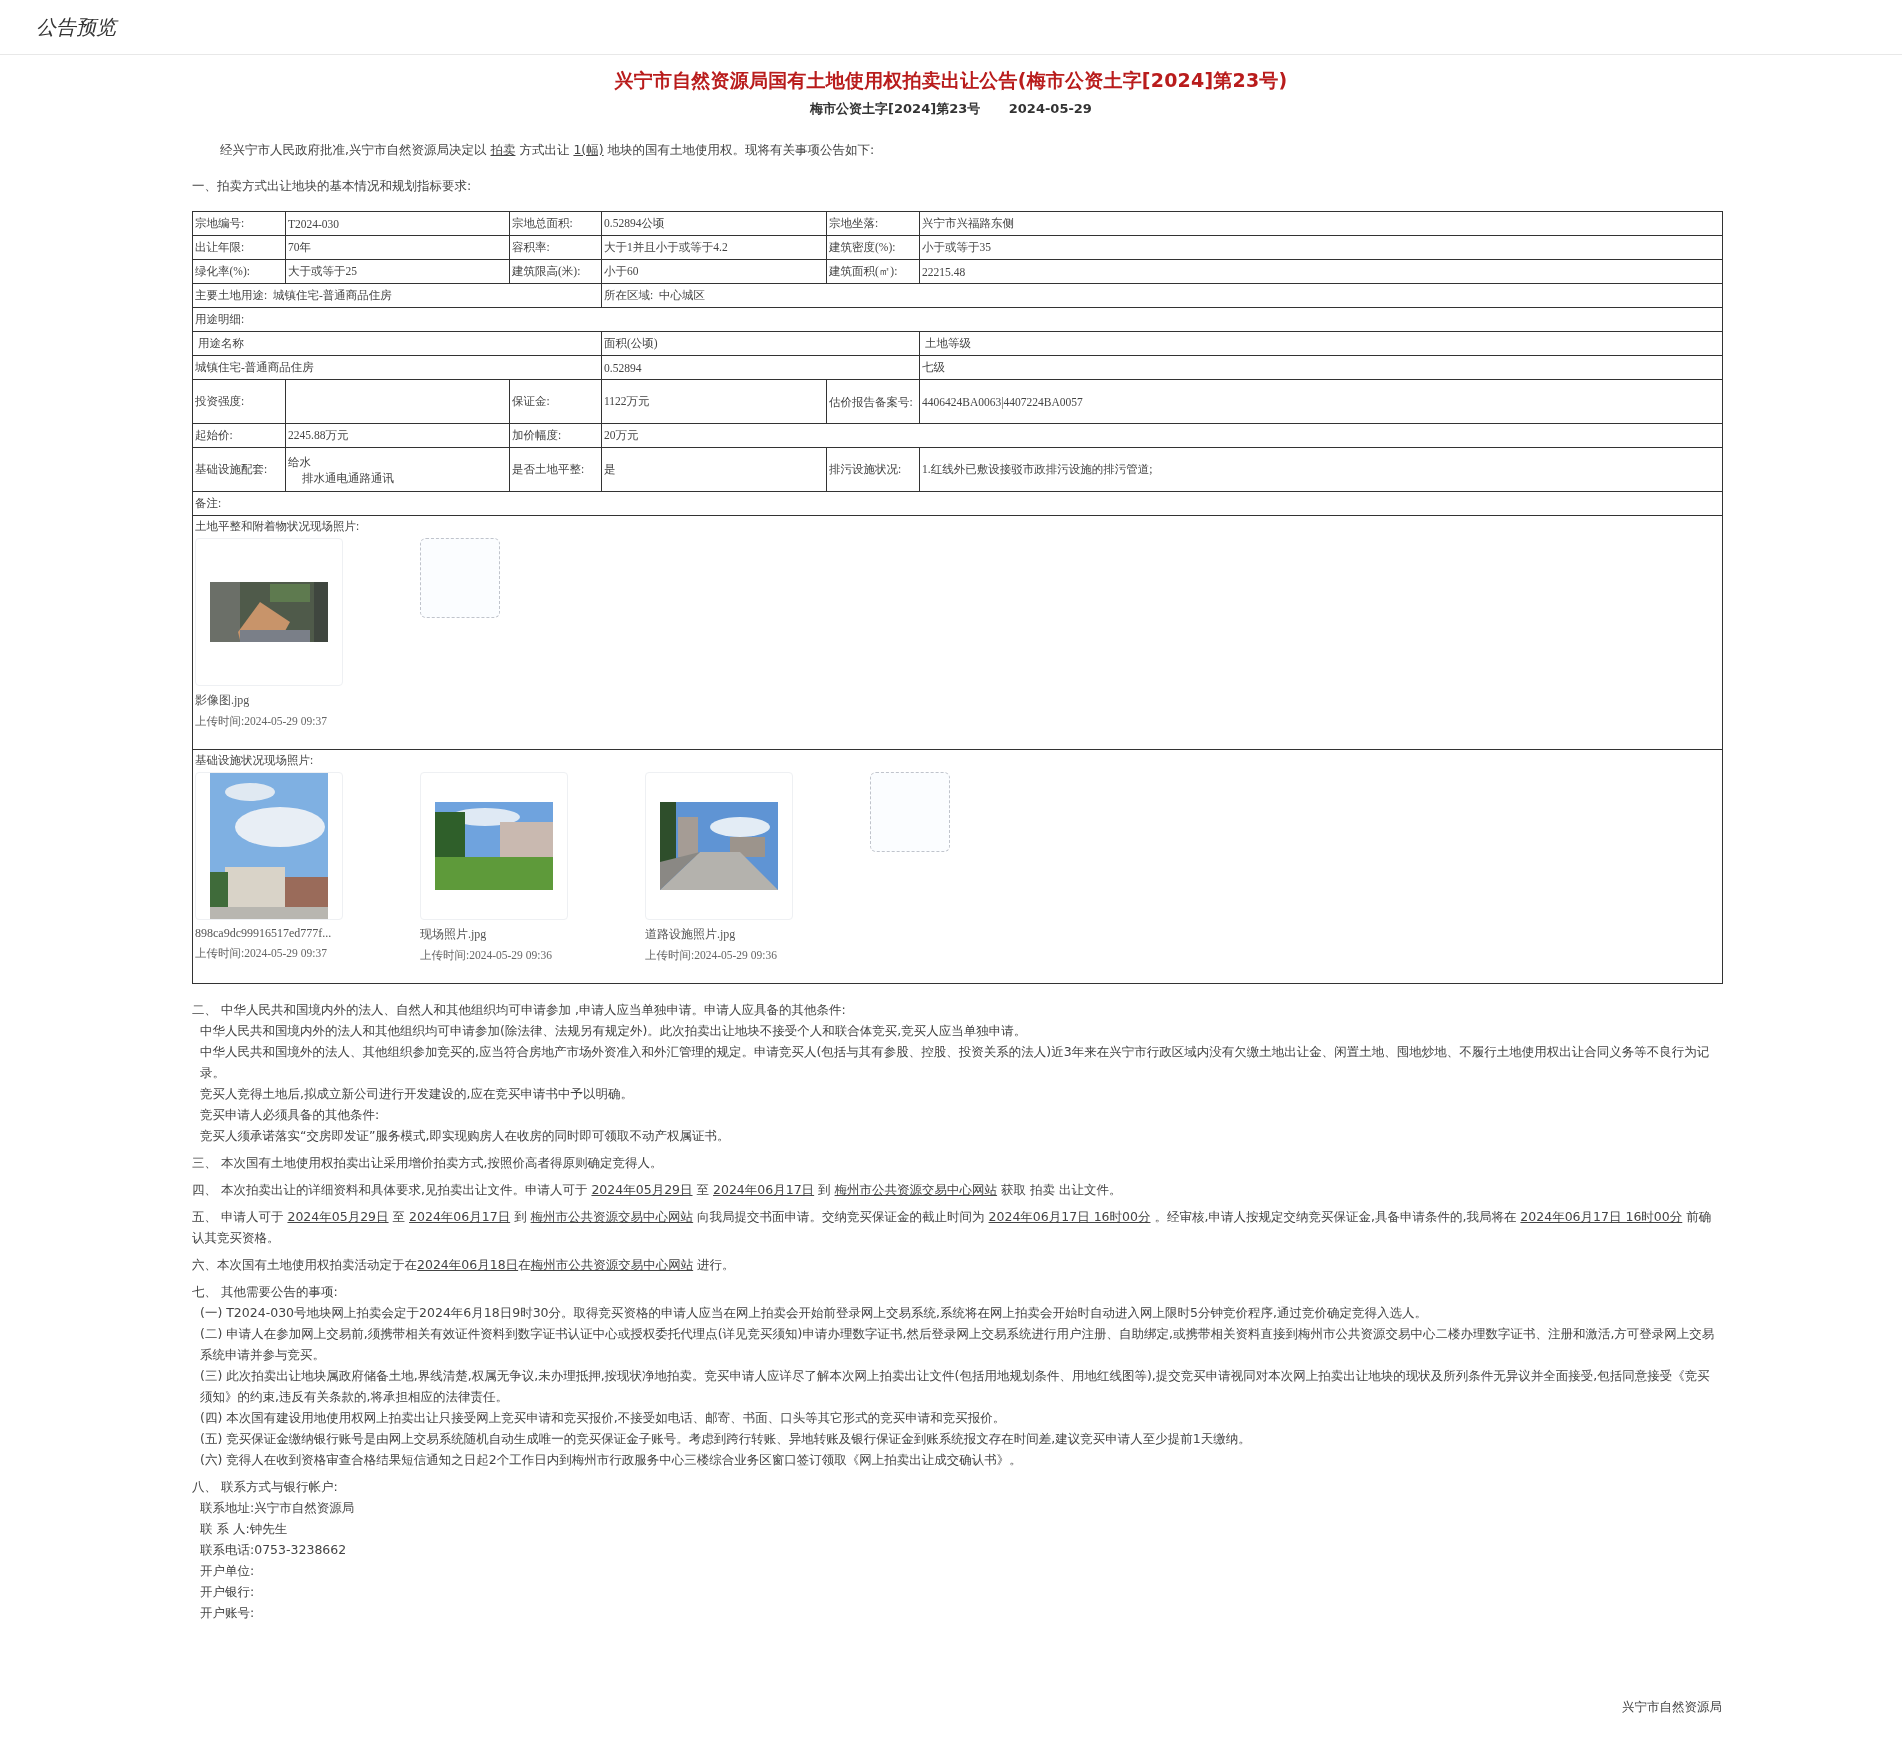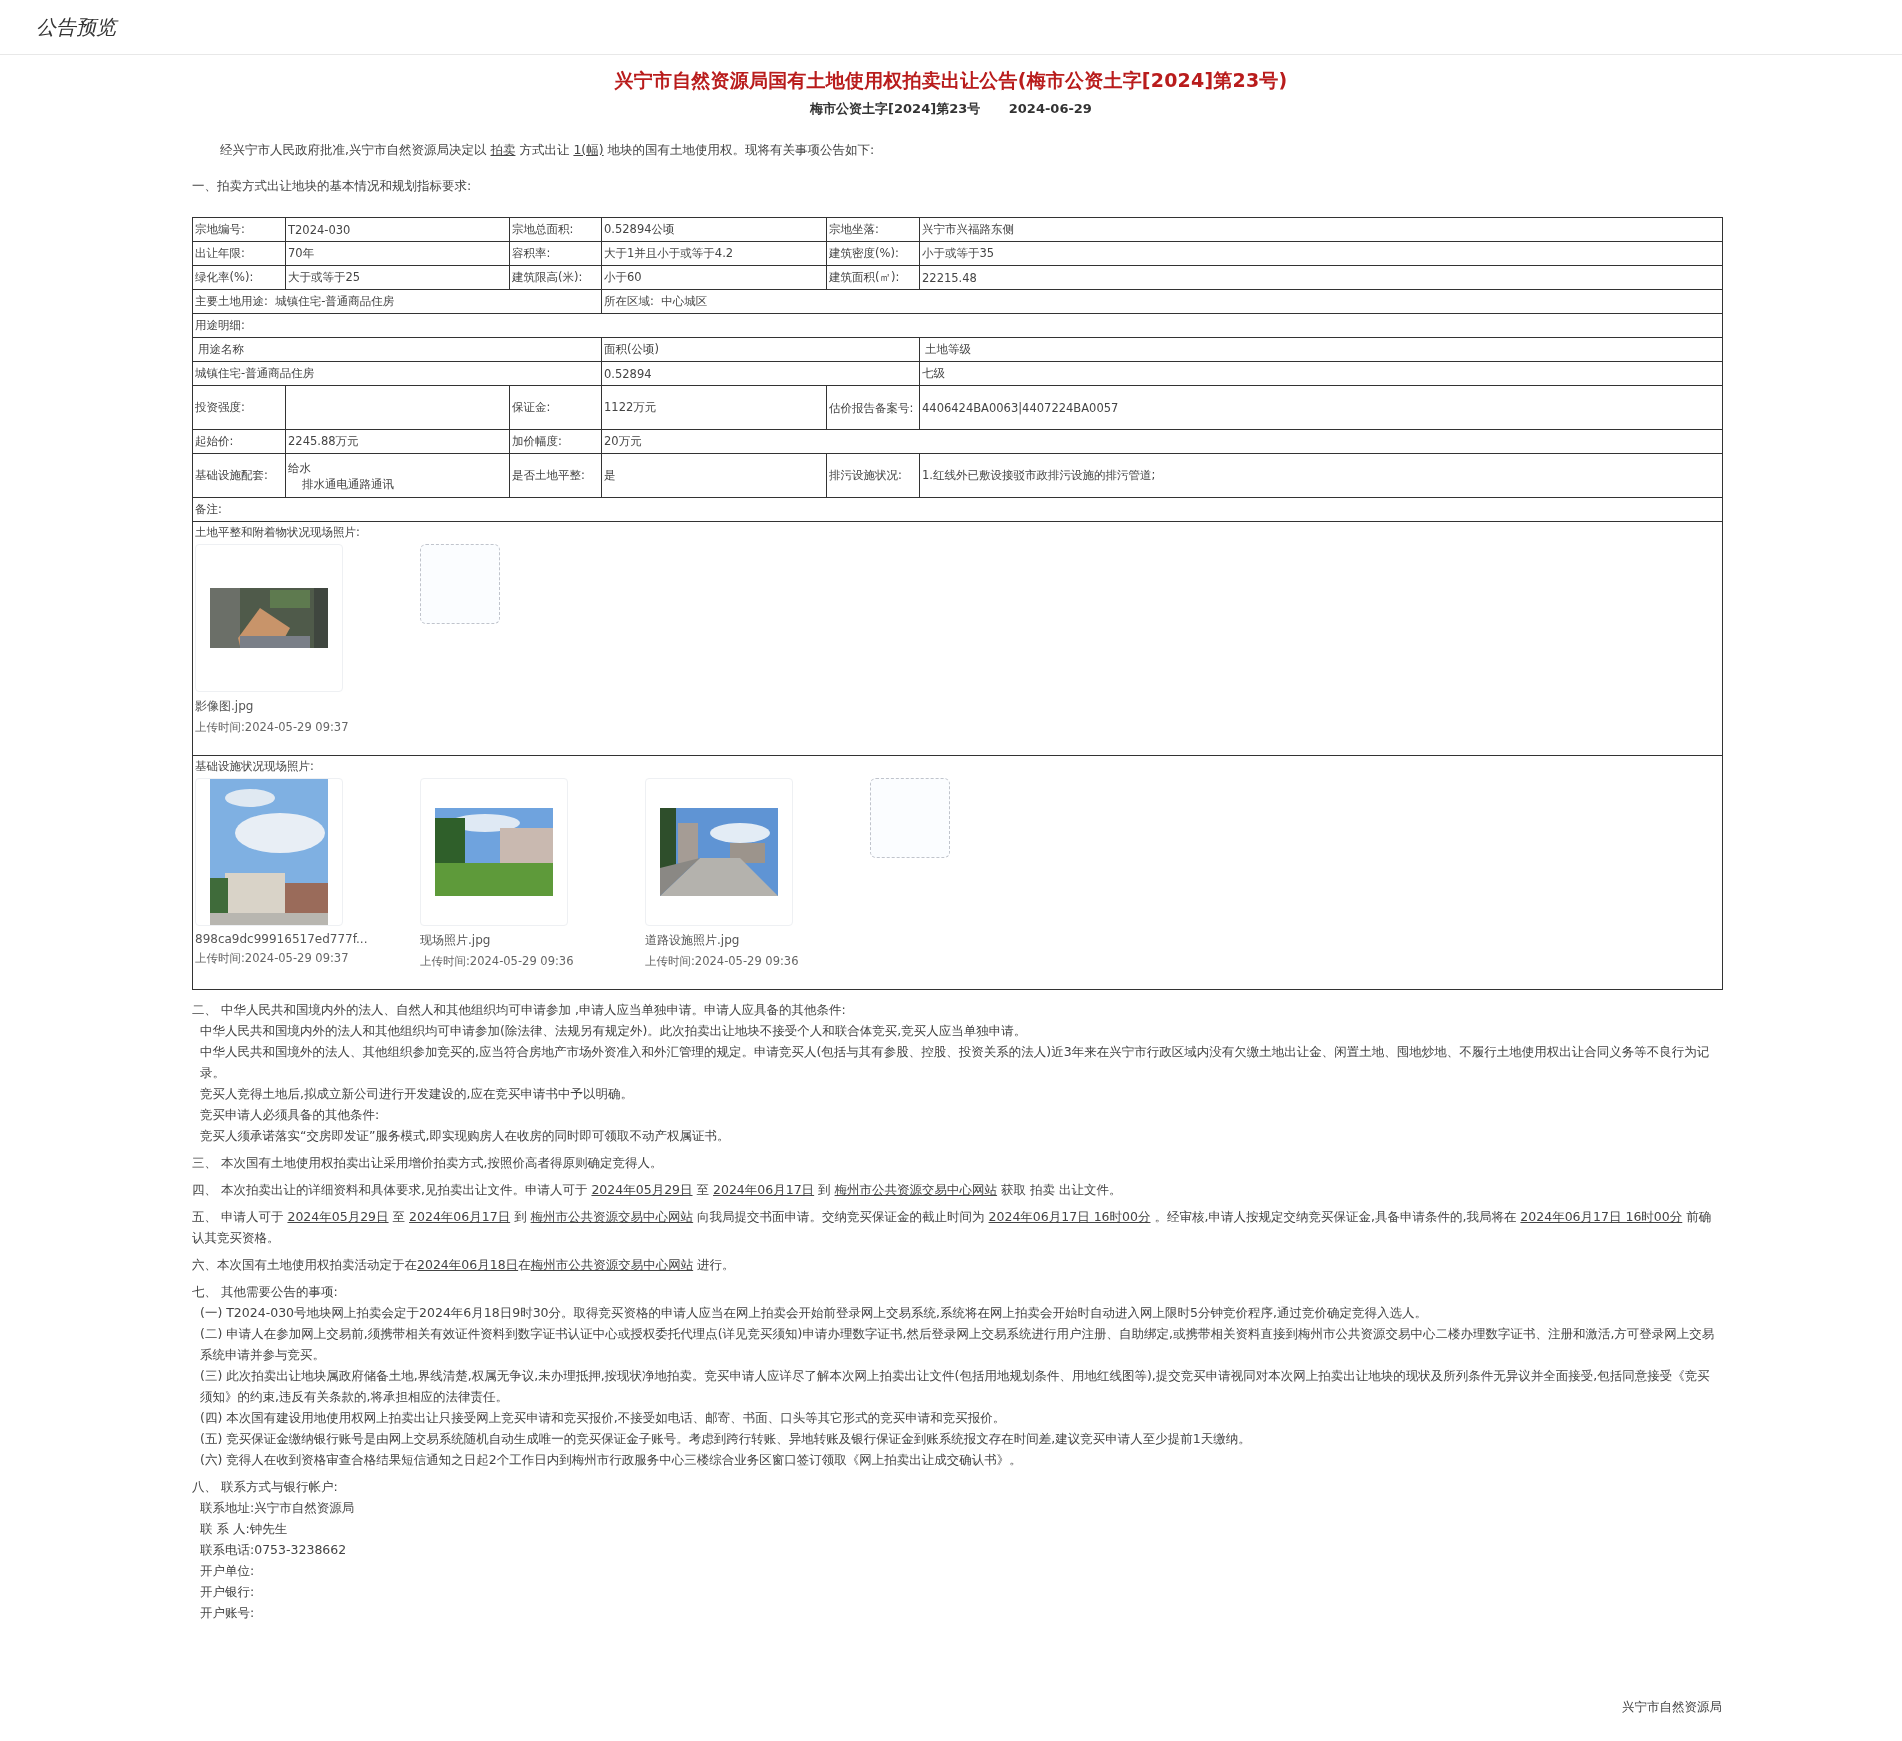--- a/index.html
+++ b/index.html
@@ -39,32 +39,32 @@
 <body>
 
 <div class="topbar">
   <span class="title">公告预览</span>
 </div>
 
 <div class="content">
   <div class="doc-title">兴宁市自然资源局国有土地使用权拍卖出让公告(梅市公资土字[2024]第23号)</div>
   <div class="doc-sub">
     <span>梅市公资土字[2024]第23号</span>
-    <span>2024-06-29</span>
+    <span>2024-05-29</span>
   </div>
 </div>
 
 <div class="body" style="top:139px;">
   <div class="p" style="padding-left:28px;">
     <span>经兴宁市人民政府批准,兴宁市自然资源局决定以 </span><span class="u">拍卖</span><span> 方式出让 </span><span class="u">1(幅)</span><span> 地块的国有土地使用权。现将有关事项公告如下:</span>
   </div>
   <div class="p" style="margin-top:15px;">一、拍卖方式出让地块的基本情况和规划指标要求:</div>
 </div>
 
-<div class="body" style="top:217px;">
+<div class="body" style="top:211px;font-family:Liberation Serif, serif;">
   <table class="info">
     <colgroup>
       <col style="width:93px">
         <col style="width:224px">
         <col style="width:92px">
         <col style="width:225px">
         <col style="width:93px">
         <col style="width:803px">
     </colgroup>
     <tbody>

